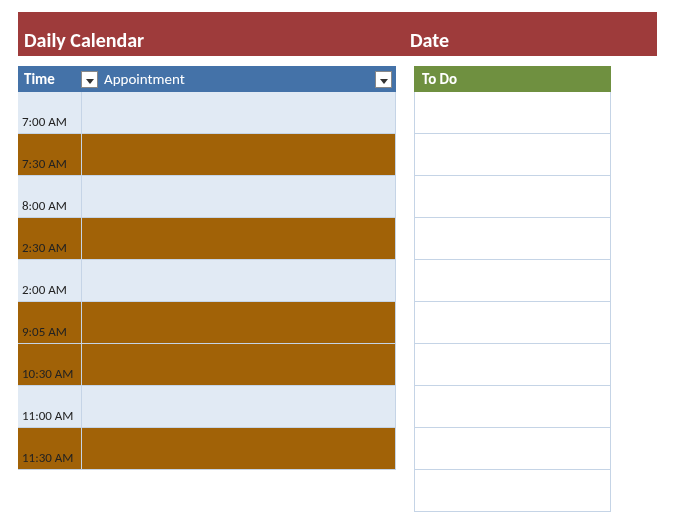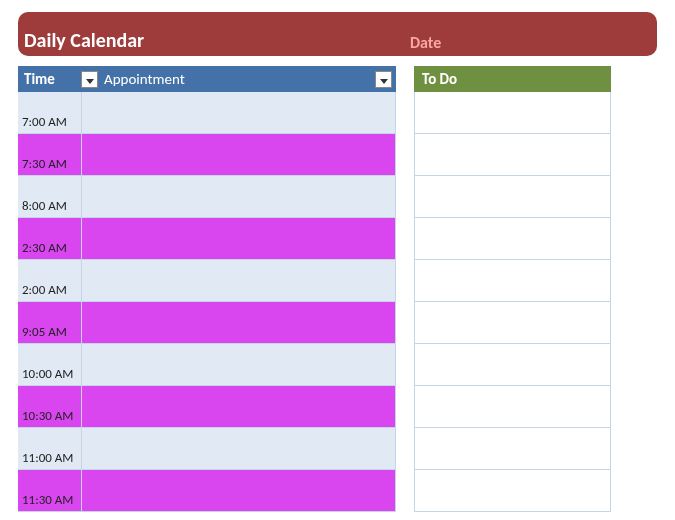--- a/index.html
+++ b/index.html
@@ -14,35 +14,34 @@
       display: flex;
       flex-direction: column;
       padding: 12px 18px 0 18px;
     }
     .header-red {
       background: #9e3b3b;
       display: flex;
       height: 44px;
       align-items: flex-end;
       padding-bottom: 4px;
-      border-radius: 10px;
     }
     .header-red .left {
       width: 378px;
       padding-left: 6px;
       color: #fff;
       font-weight: bold;
       font-size: 20px;
     }
     .header-red .right {
       flex: 1;
       padding-left: 14px;
-      color: #fca5a5;
-      font-weight: bold;
-      font-size: 16px;
+      color: #ffffff;
+      font-weight: bold;
+      font-size: 20px;
     }
     .content {
       display: flex;
       margin-top: 10px;
     }
     .left-panel {
       width: 378px;
     }
     .right-panel {
       width: 197px;
@@ -99,21 +98,21 @@
       display: flex;
       align-items: center;
       padding-left: 8px;
     }
     .time-row {
       display: flex;
       height: 42px;
       border-bottom: 1px solid #c5d4e6;
     }
     .time-row.even { background: #e1eaf4; }
-    .time-row.odd { background: #d946ef; }
+    .time-row.odd { background: #a16207; }
     .time-cell {
       width: 64px;
       font-size: 13px;
       color: #222;
       display: flex;
       align-items: flex-end;
       padding-left: 4px;
       padding-bottom: 4px;
       border-right: 1px solid #c5d4e6;
     }
@@ -182,24 +181,20 @@
         <div class="appt-cell"></div>
       </div>
       <div class="time-row even">
         <div class="time-cell">2:00 AM</div>
         <div class="appt-cell"></div>
       </div>
       <div class="time-row odd">
         <div class="time-cell">9:05 AM</div>
         <div class="appt-cell"></div>
       </div>
-      <div class="time-row even">
-        <div class="time-cell">10:00 AM</div>
-        <div class="appt-cell"></div>
-      </div>
       <div class="time-row odd">
         <div class="time-cell">10:30 AM</div>
         <div class="appt-cell"></div>
       </div>
       <div class="time-row even">
         <div class="time-cell">11:00 AM</div>
         <div class="appt-cell"></div>
       </div>
       <div class="time-row odd">
         <div class="time-cell">11:30 AM</div>

